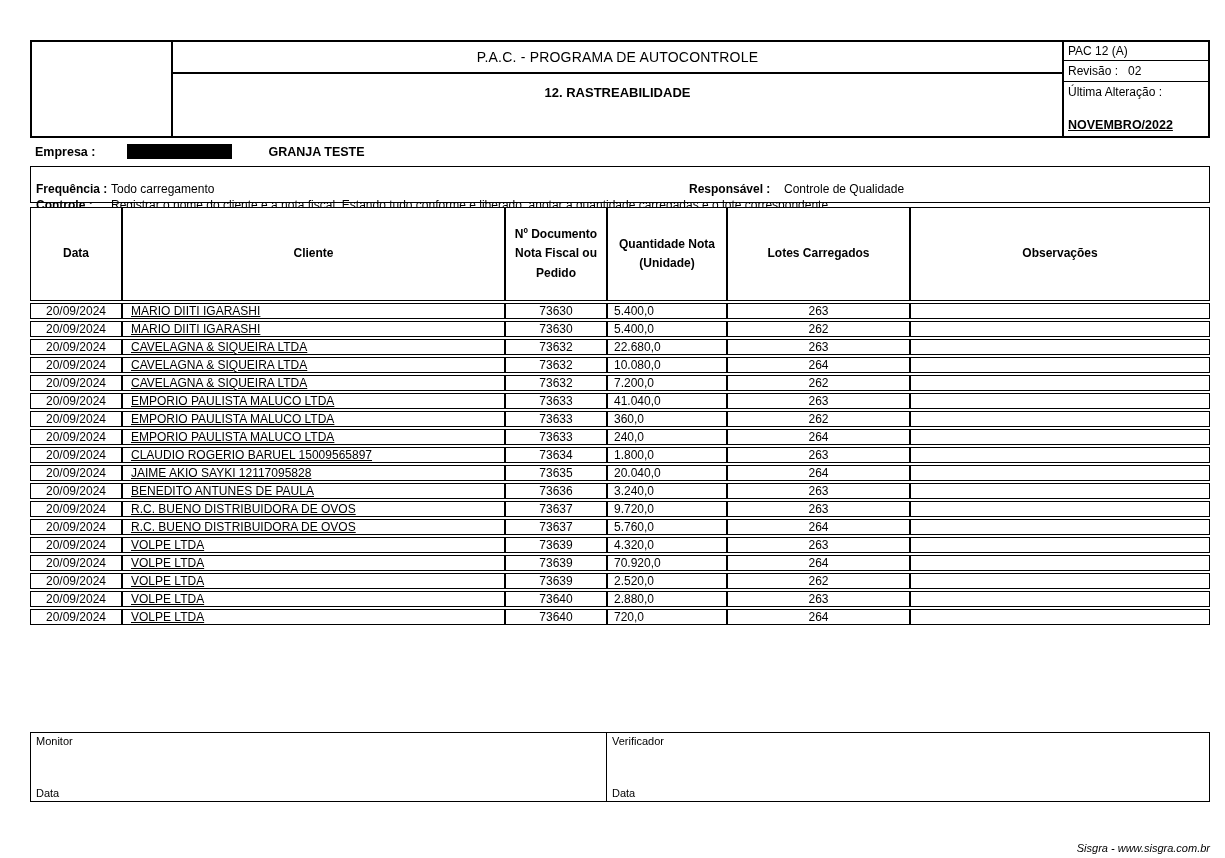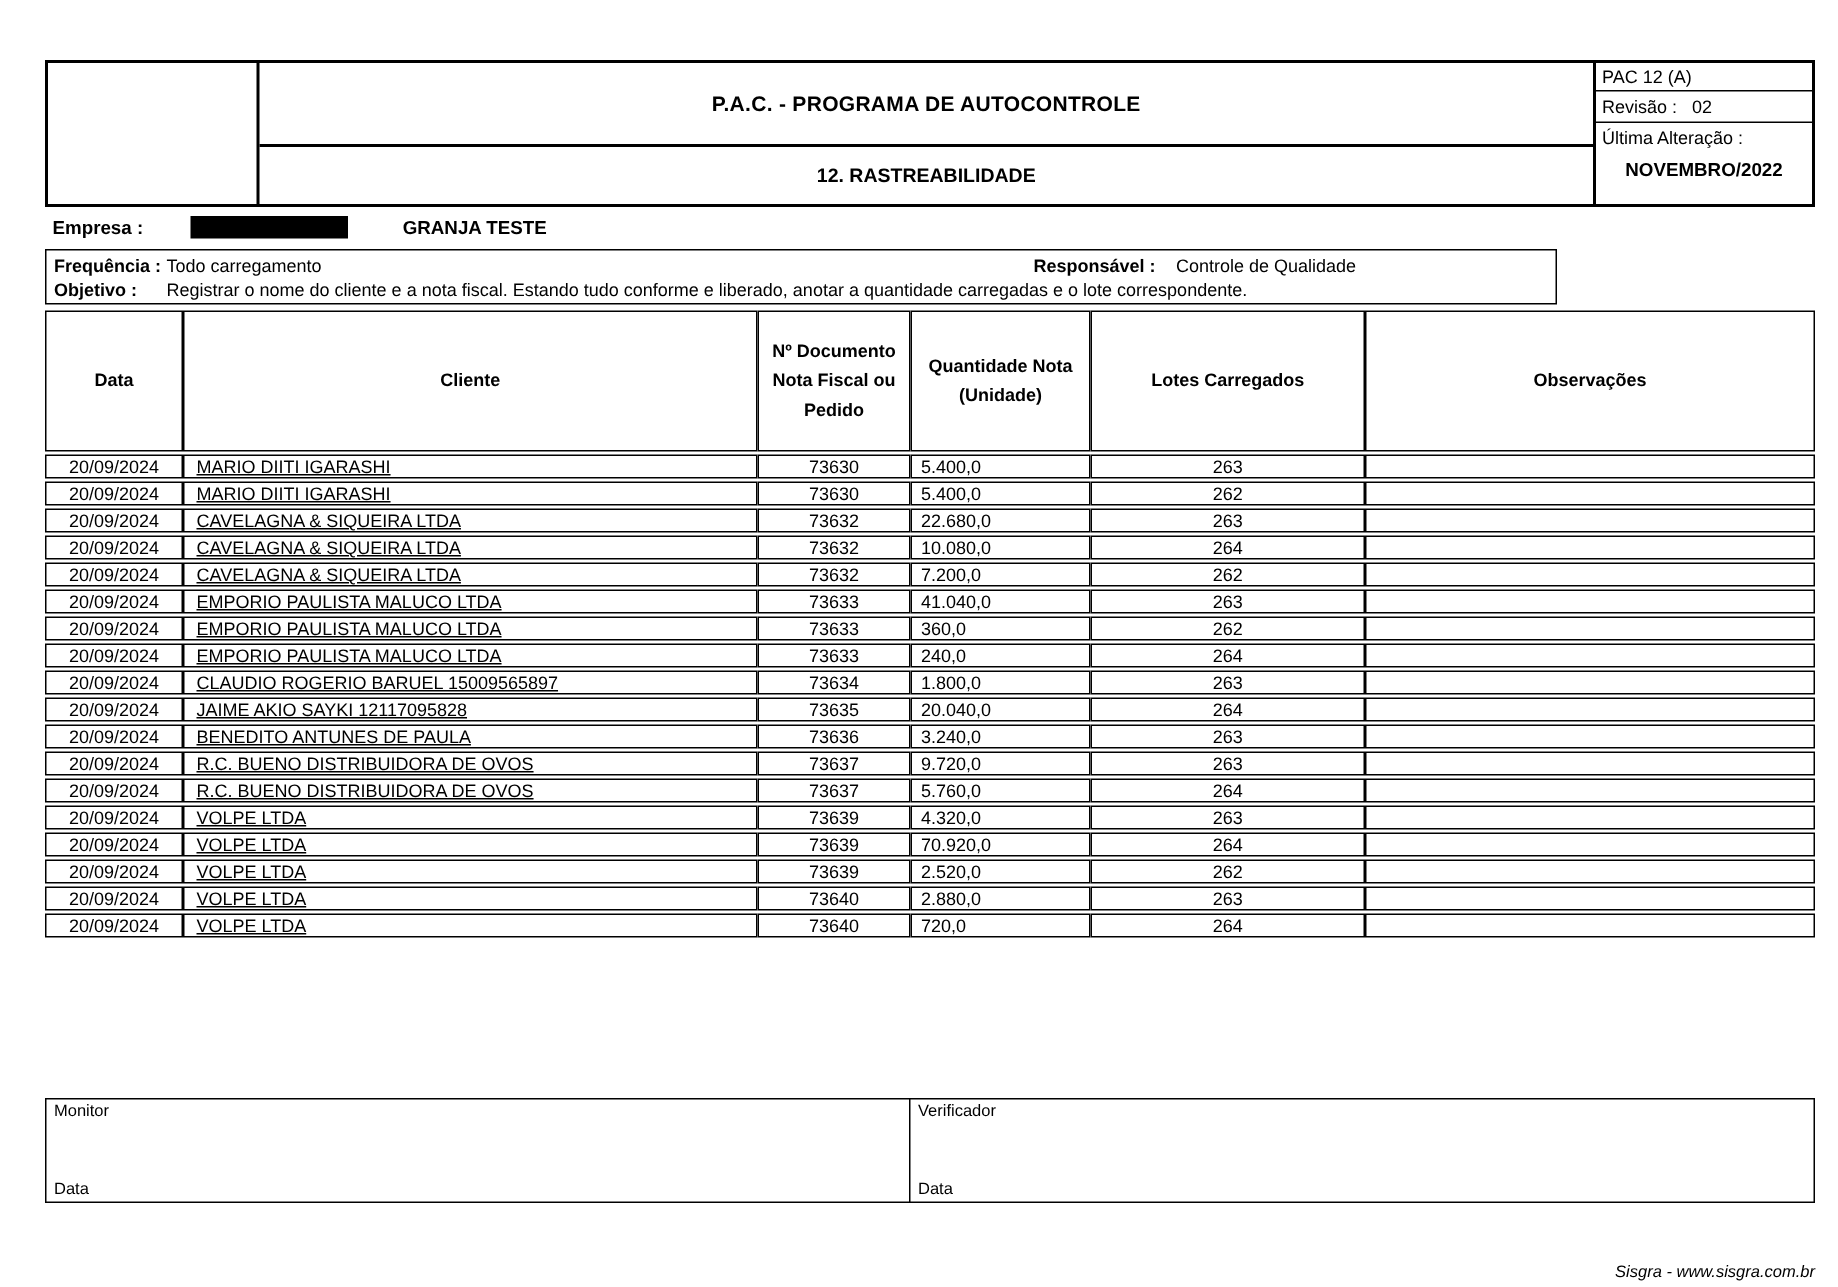--- a/index.html
+++ b/index.html
@@ -8,35 +8,35 @@
     width:1225px; height:858px; position:relative; overflow:hidden;
     font-family:"Liberation Sans", sans-serif; color:#000;
     font-size:12px;
   }
   .abs { position:absolute; }
 
   
   .hdr { left:30px; top:40px; width:1180px; height:98px; display:flex; border:2px solid #000; background:#fff; }
   .hdr-logo { width:141px; border-right:2px solid #000; }
   .hdr-mid { flex:1; display:flex; flex-direction:column; }
-  .hdr-title { height:56px; border-bottom:2px solid #000; display:flex; align-items:center; justify-content:center; font-size:14px; font-weight:bold; letter-spacing:.2px; }
+  .hdr-title { height:32px; border-bottom:2px solid #000; display:flex; align-items:center; justify-content:center; font-size:14px; font-weight:normal; letter-spacing:.2px; }
   .hdr-sub { flex:1; display:flex; justify-content:center; padding-top:11px; font-size:13px; font-weight:bold; }
   .hdr-right { width:146px; border-left:2px solid #000; display:flex; flex-direction:column; font-size:12px; }
   .hdr-code { height:19px; border-bottom:1px solid #000; padding:2px 4px; }
   .hdr-rev  { height:21px; border-bottom:1px solid #000; padding:3px 4px; display:flex; gap:10px;align-items:center; }
   .hdr-last { flex:1; padding:3px 4px; }
-  .hdr-last-val { text-align:center; font-weight:bold; margin-top:7px; font-size:12.5px; }
+  .hdr-last-val { text-align:left; font-weight:bold; margin-top:19px; font-size:12.5px;text-decoration:underline; }
 
   
   .empresa { left:35px; top:144px; display:flex; align-items:center; font-weight:bold; font-size:12.5px;gap:24px; }
   .redacted { width:105px; height:15px; background:#000; margin-left:8px; }
   .empresa-name { margin-left:12px; }
 
   
-  .info { left:30px; top:166px; width:1008px; height:37px; border:1px solid #000; padding:2px 0; }
+  .info { left:30px; top:166px; width:1180px; height:37px; border:1px solid #000; padding:14px 0; }
   .info-line { display:flex; line-height:16px; position:relative; }
   .info-label { width:80px; padding-left:5px; font-weight:bold; flex:none; }
   .resp { position:absolute; left:658px; top:0; display:flex; }
   .resp .info-label { width:95px; padding-left:0; }
 
   
   table.records { position:absolute; left:30px; top:205px; width:1180px;
     border-collapse:separate; border-spacing:0 2px; table-layout:fixed; }
   .records th { border:1px solid #000; height:94px; font-weight:bold; font-size:12px;
     text-align:center; vertical-align:middle; background:#fff; }
@@ -88,21 +88,21 @@
 <div class="abs info">
   <div class="info-line">
     <span class="info-label">Frequência :</span>
     <span>Todo carregamento</span>
     <span class="resp">
       <span class="info-label">Responsável :</span>
       <span>Controle de Qualidade</span>
     </span>
   </div>
   <div class="info-line">
-    <span class="info-label">Objetivo :</span>
+    <span class="info-label">Controle :</span>
     <span>Registrar o nome do cliente e a nota fiscal. Estando tudo conforme e liberado, anotar a quantidade carregadas e o lote correspondente.</span>
   </div>
 </div>
 
 <table class="records">
   <colgroup>
     <col style="width:92px">
       <col style="width:383px">
       <col style="width:102px">
     <col style="width:120px">

